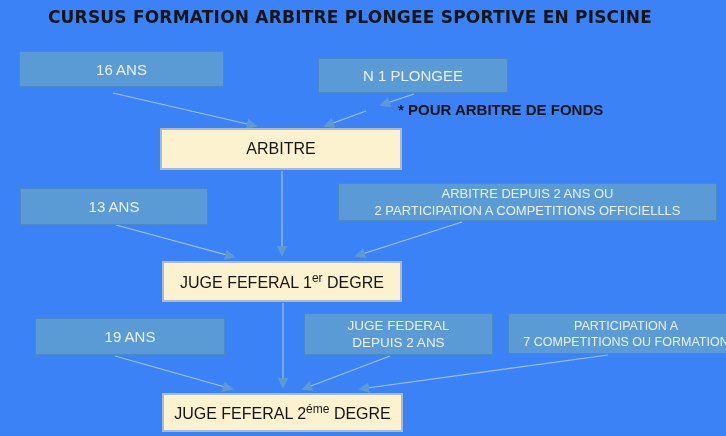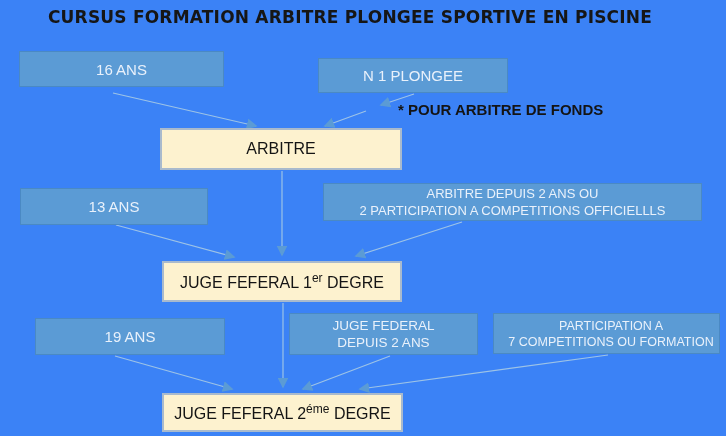--- a/index.html
+++ b/index.html
@@ -16,21 +16,21 @@
     font-family:"DejaVu Sans", sans-serif;
     font-size:17px;font-weight:600;letter-spacing:.2px;
     color:#161616;
   }
   .connector-layer{position:absolute;left:0;top:0;width:726px;height:436px;}
   .box{position:absolute;box-sizing:border-box;display:flex;align-items:center;justify-content:center;text-align:center;}
   .bluebox{
     background:#5b9bd5;border:1px solid #4a89c4;
     color:#e9f1fb;font-size:15px;
   }
-  .bluebox.multiline{flex-direction:column;line-height:17px;font-size:13px;}
+  .bluebox.multiline{flex-direction:column;line-height:17px;font-size:13px;margin-left:15px;}
   .bluebox.small{font-size:12.5px;line-height:16px;}
   .creambox{
     background:#fdf2cf;border:2px solid #a9bacd;
     color:#141414;font-size:16px;
   }
   .creambox sup{font-size:12px;}
   .footnote{
     position:absolute;left:366px;top:101px;
     color:#141414;font-size:15px;font-weight:600;
     font-family:"Liberation Sans", sans-serif;

